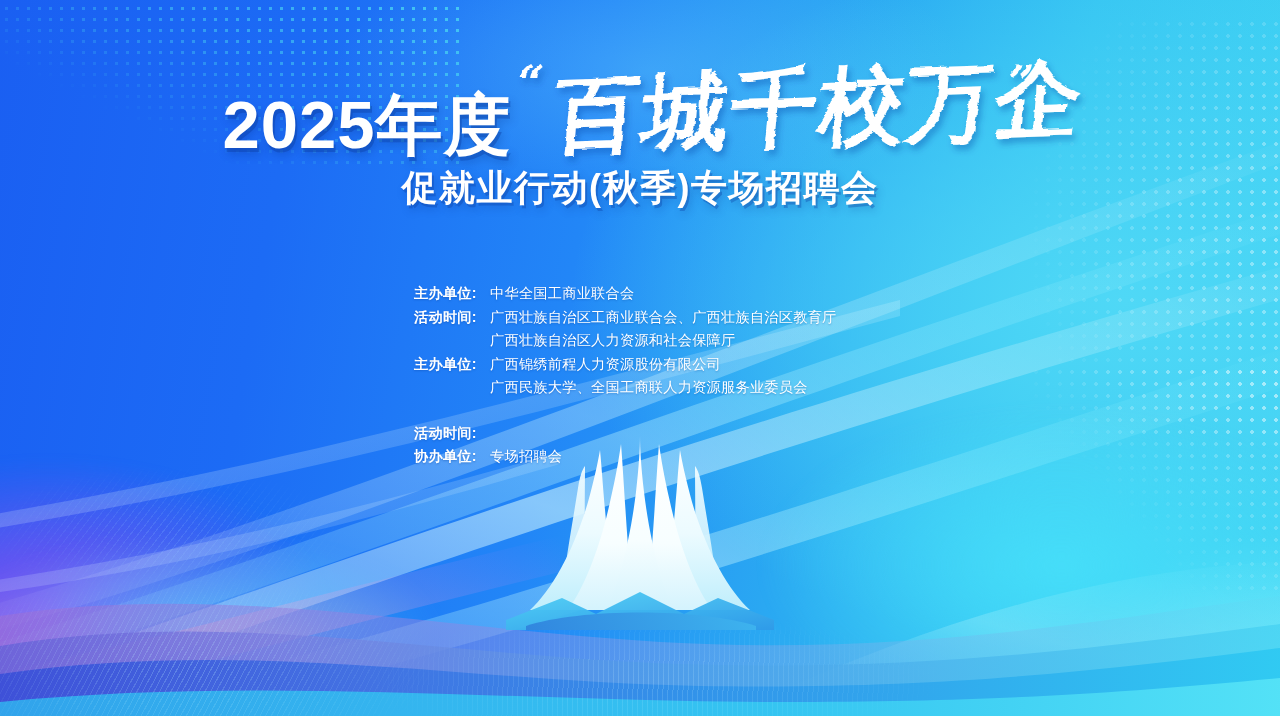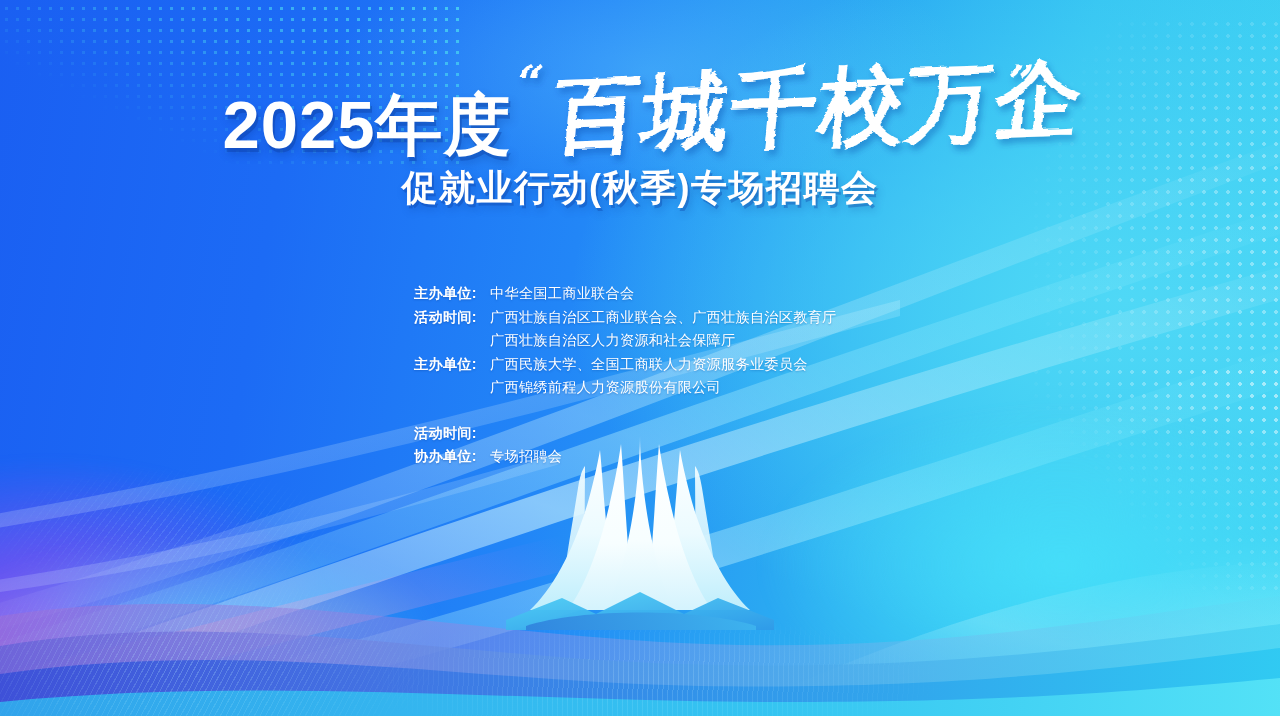--- a/index.html
+++ b/index.html
@@ -360,22 +360,22 @@
       <span class="info-label">活动时间:</span>
       <span class="info-values">
         <div>广西壮族自治区工商业联合会、广西壮族自治区教育厅</div>
         <div>广西壮族自治区人力资源和社会保障厅</div>
       </span>
     </div>
 
     <div class="info-row">
       <span class="info-label">主办单位:</span>
       <span class="info-values">
+        <div>广西锦绣前程人力资源股份有限公司</div>
         <div>广西民族大学、全国工商联人力资源服务业委员会</div>
-        <div>广西锦绣前程人力资源股份有限公司</div>
       </span>
     </div>
 
     <div class="info-gap"></div>
 
     <div class="info-row">
       <span class="info-label">活动时间:</span>
     </div>
 
     <div class="info-row">

